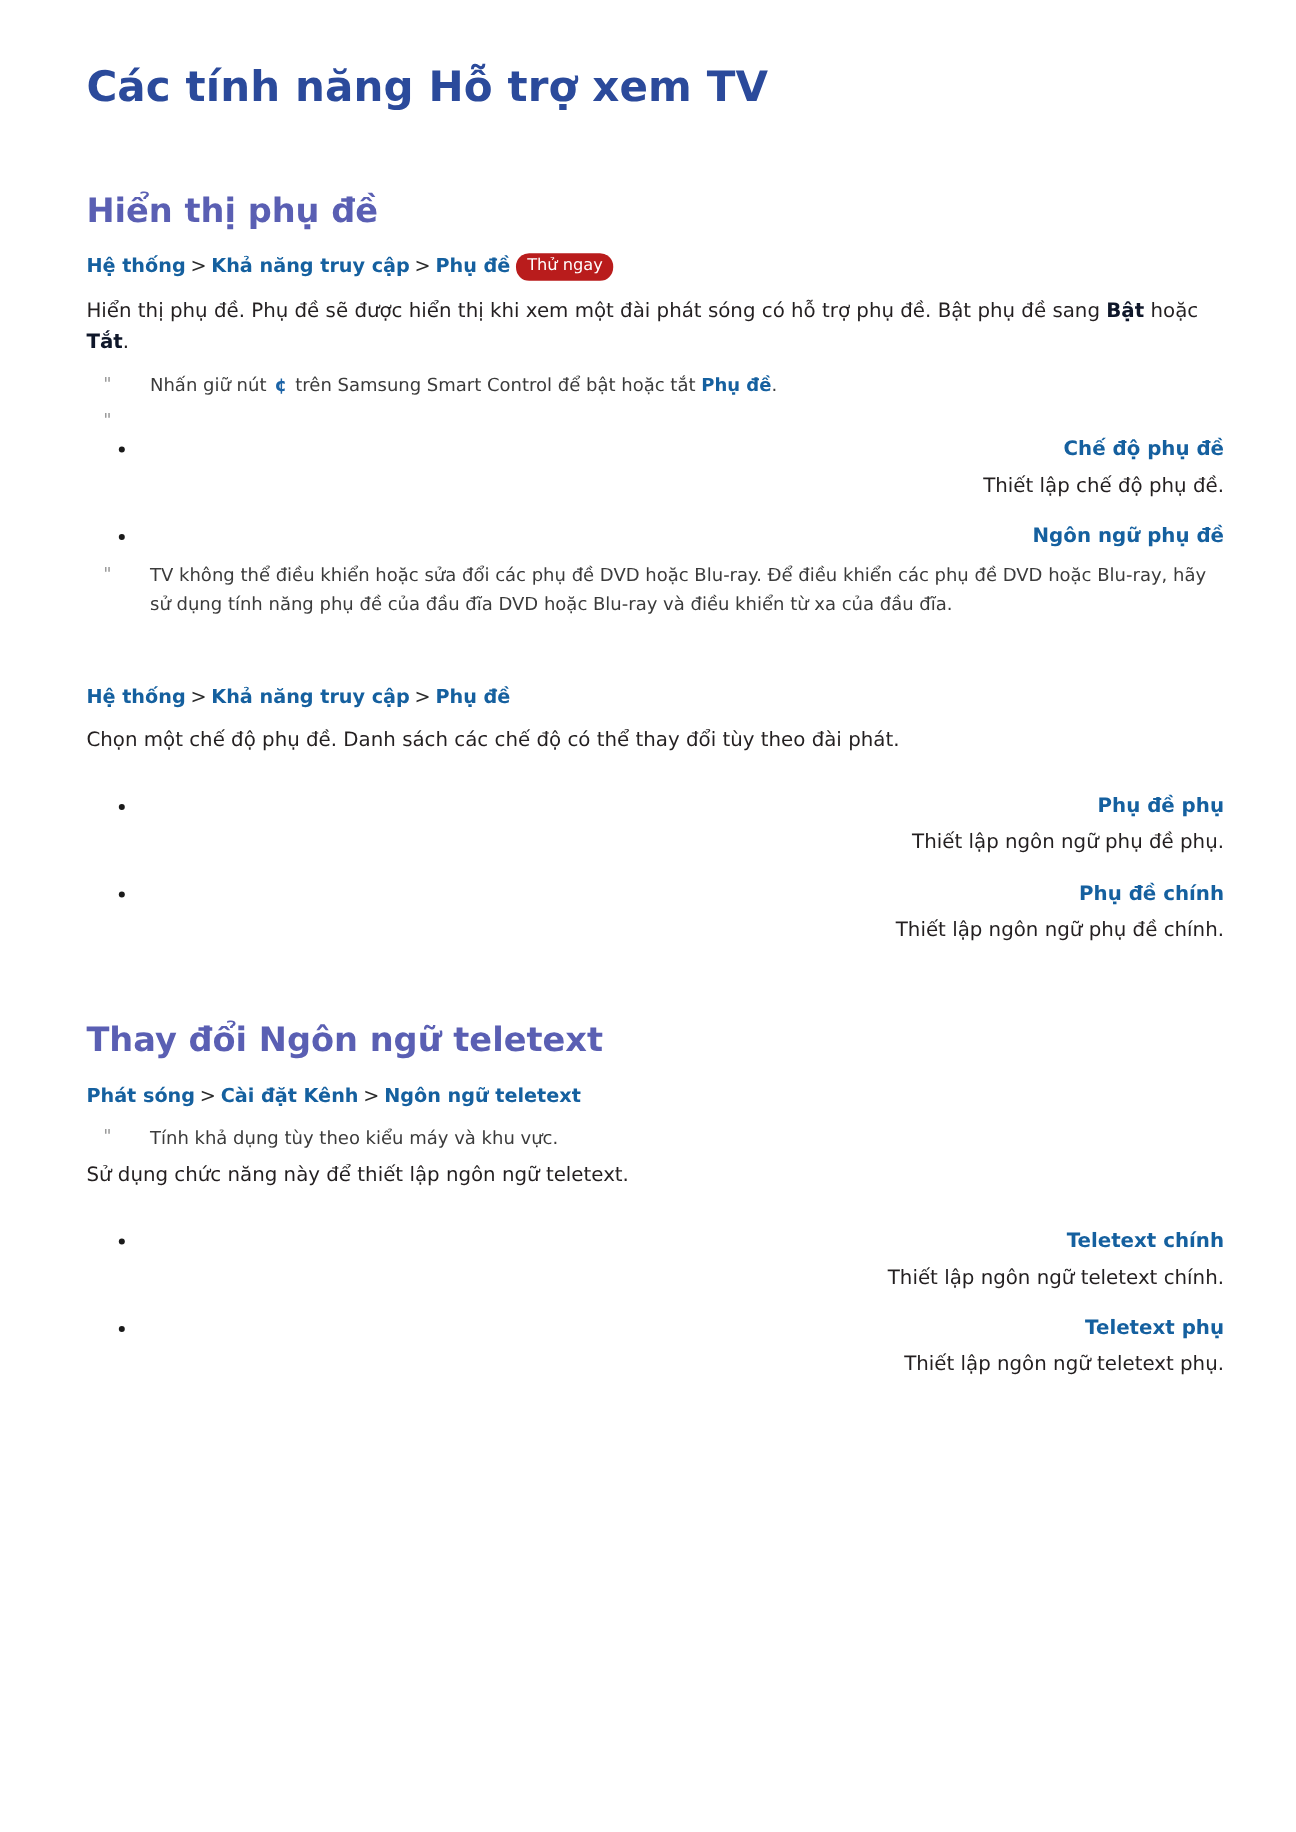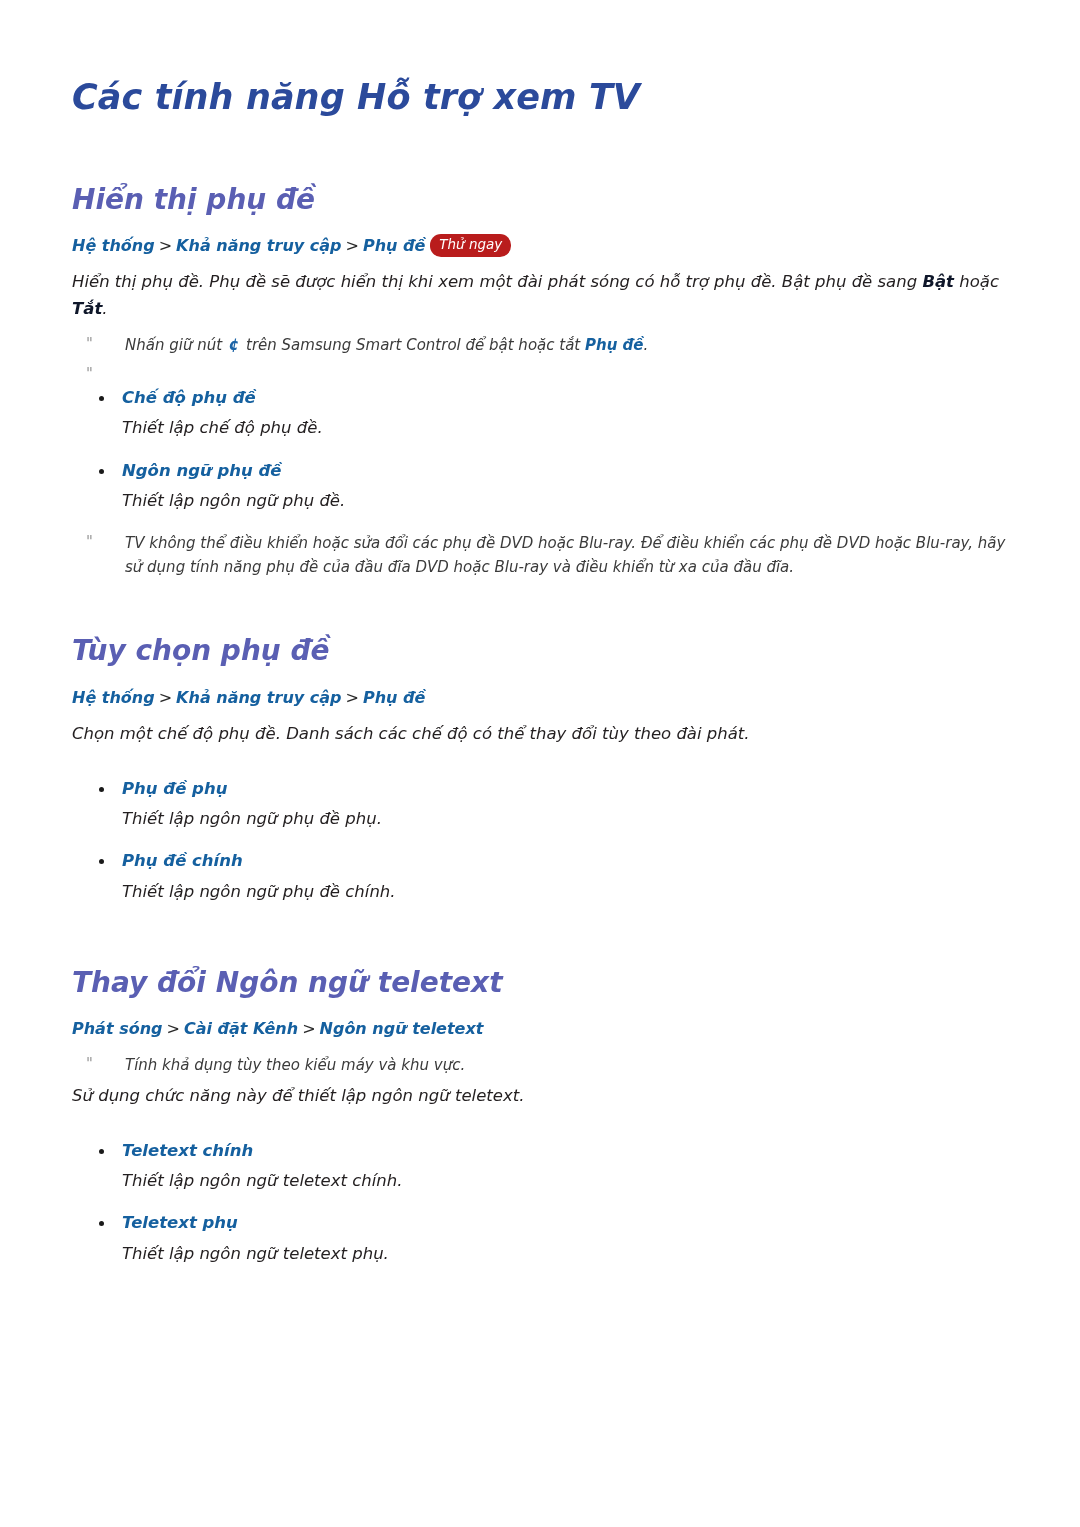--- a/index.html
+++ b/index.html
@@ -13,22 +13,21 @@
     font-family: "DejaVu Sans", "Liberation Sans", sans-serif;
     color: #231f20;
     -webkit-font-smoothing: antialiased;
   }
 
   .page {
     position: relative;
     width: 1080px;
     height: 1203px;
     box-sizing: border-box;
-    padding: 76px 60px 0 72px;
-    font-style: italic;
+    padding: 52px 60px 0 72px;
   }
 
   
   .page-title {
     font-size: 35px;
     font-weight: bold;
     color: #2b4a9b;
     letter-spacing: 0.1px;
     line-height: 1.25;
     margin: 0 0 62px 0;
@@ -118,20 +117,21 @@
     font-weight: bold;
     font-size: 15px;
     padding: 0 2px;
   }
 
   
   .bullet-list {
     margin: 28px 0 0 0;
     padding: 0;
     list-style: none;
+    text-align: right;
   }
   .bullet-item {
     margin: 0 0 6px 0;
   }
   .bullet-label {
     position: relative;
     padding-left: 50px;
     font-size: 16.5px;
     font-weight: bold;
     color: #15609f;
@@ -183,34 +183,32 @@
       <span class="note-mark">"</span>
     </div>
 
     <ul class="bullet-list">
       <li class="bullet-item">
         <div class="bullet-label"><span class="dot"></span><span>Chế độ phụ đề</span></div>
         <div class="bullet-desc">Thiết lập chế độ phụ đề.</div>
       </li>
       <li class="bullet-item">
         <div class="bullet-label"><span class="dot"></span><span>Ngôn ngữ phụ đề</span></div>
-        <div class="bullet-desc">Thiết lập ngôn ngữ phụ đề.</div>
       </li>
     </ul>
 
     <div class="note">
       <span class="note-mark">"</span><span>TV không thể điều khiển hoặc sửa đổi các phụ đề DVD hoặc Blu-ray. Để điều khiển các phụ đề DVD hoặc Blu-ray, hãy sử dụng tính năng phụ đề của đầu đĩa DVD hoặc Blu-ray và điều khiển từ xa của đầu đĩa.</span>
     </div>
   </div>
 
   <div class="sec-gap-1"></div>
 
   <div class="section">
 
-    <h2 class="section-title">Tùy chọn phụ đề</h2>
 
     <div class="breadcrumb">
       <span class="crumb">Hệ thống</span><span class="crumb-sep">&gt;</span><span class="crumb">Khả năng truy cập</span><span class="crumb-sep">&gt;</span><span class="crumb">Phụ đề</span>
     </div>
 
     <p class="body-text">Chọn một chế độ phụ đề. Danh sách các chế độ có thể thay đổi tùy theo đài phát.</p>
 
     <ul class="bullet-list">
       <li class="bullet-item">
         <div class="bullet-label"><span class="dot"></span><span>Phụ đề phụ</span></div>

